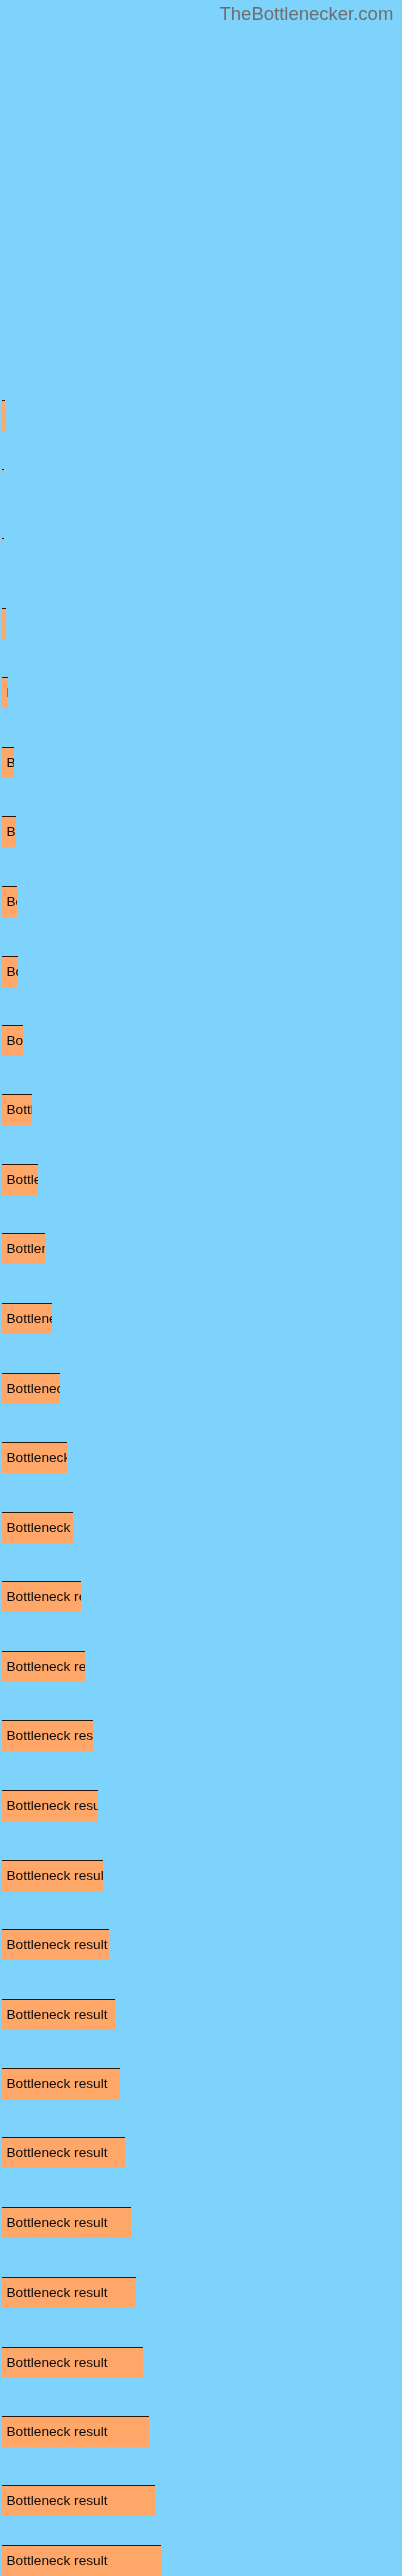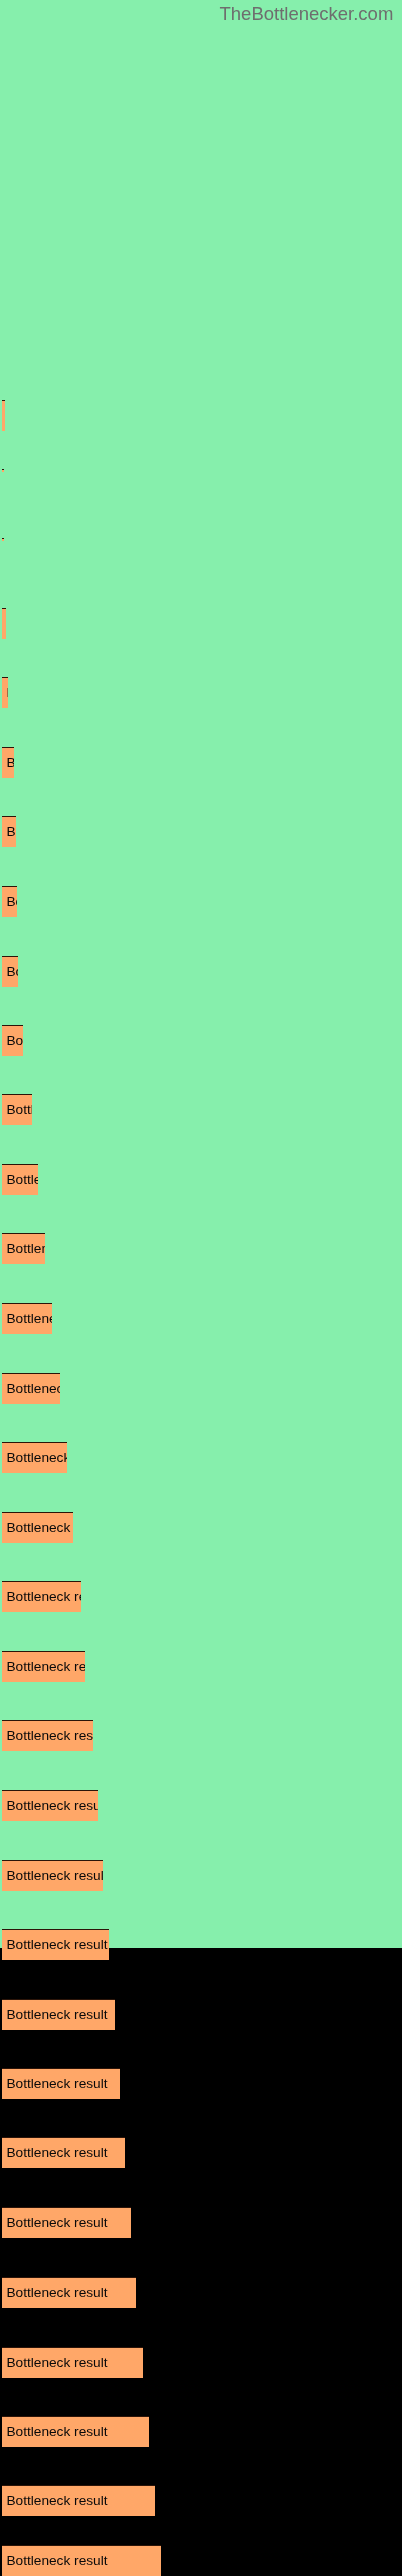--- a/index.html
+++ b/index.html
@@ -14,22 +14,22 @@
     position: relative;
     overflow: hidden;
     font-family: "Liberation Sans", sans-serif;
   }
 
   #chart-root {
     position: absolute;
     left: 0;
     top: 0;
     width: 403px;
-    height: 1948px;
-    background: #86efac;
+    height: 2576px;
+    background: #7dd3fc;
   }
 
   
   .site-title {
     position: absolute;
     right: 9.7px;
     top: 3.2px;
     color: #6e6e6e;
     font-size: 18.5px;
     font-family: "Liberation Sans", sans-serif;

